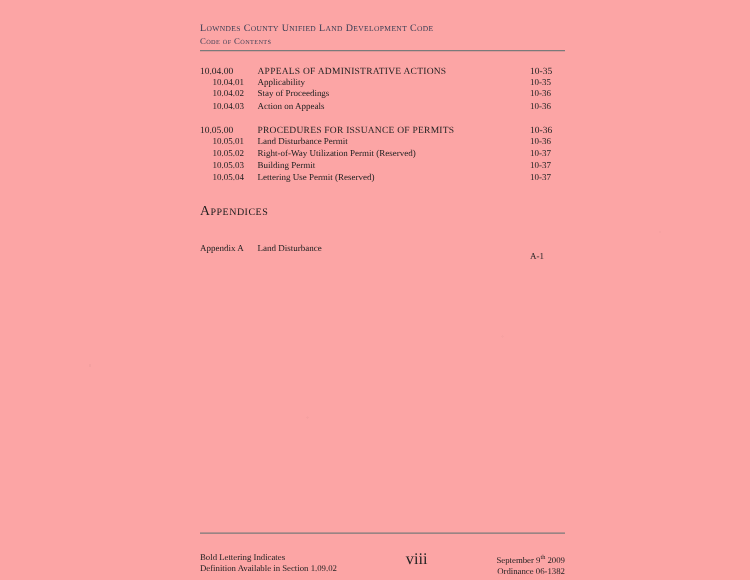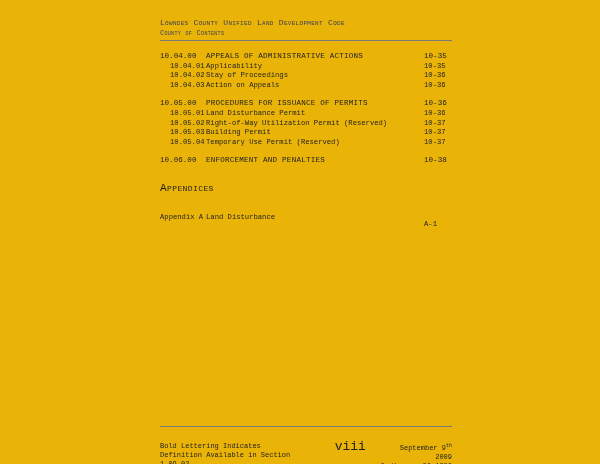--- a/index.html
+++ b/index.html
@@ -11,23 +11,22 @@
     height: 464px;
     background: #ffffff;
     font-family: "Liberation Serif", serif;
     color: #2a2a2a;
     overflow: hidden;
   }
   .page {
     position: relative;
     width: 600px;
     height: 464px;
-    background: #eab308;
+    background: #fca5a5;
     box-sizing: border-box;
-    font-family: Liberation Mono, monospace;
   }
   
   .page::before {
     content: "";
     position: absolute;
     inset: 0;
     background:
       radial-gradient(circle at 12% 63%, rgba(0,0,0,0.03) 0 1px, transparent 1px),
       radial-gradient(circle at 41% 72%, rgba(0,0,0,0.025) 0 1px, transparent 1px),
       radial-gradient(circle at 67% 58%, rgba(0,0,0,0.02) 0 1px, transparent 1px),
@@ -163,21 +162,21 @@
     vertical-align: super;
   }
 </style>
 </head>
 <body>
 
 <div class="page">
 
   <div class="header">
     <div class="header-title">Lowndes County Unified Land Development Code</div>
-    <div class="header-sub">County of Contents</div>
+    <div class="header-sub">Code of Contents</div>
     <div class="header-rule"></div>
   </div>
 
   <div class="content">
 
     <div class="toc-group">
       <div class="toc-row major">
         <span class="col-num">10.04.00</span>
         <span class="col-title caps">APPEALS OF ADMINISTRATIVE ACTIONS</span>
         <span class="col-page">10-35</span>
@@ -215,32 +214,25 @@
         <span class="col-title">Right-of-Way Utilization Permit (Reserved)</span>
         <span class="col-page">10-37</span>
       </div>
       <div class="toc-row">
         <span class="col-num sub">10.05.03</span>
         <span class="col-title">Building Permit</span>
         <span class="col-page">10-37</span>
       </div>
       <div class="toc-row">
         <span class="col-num sub">10.05.04</span>
-        <span class="col-title">Temporary Use Permit (Reserved)</span>
+        <span class="col-title">Lettering Use Permit (Reserved)</span>
         <span class="col-page">10-37</span>
       </div>
     </div>
 
-    <div class="toc-group">
-      <div class="toc-row major">
-        <span class="col-num">10.06.00</span>
-        <span class="col-title caps">ENFORCEMENT AND PENALTIES</span>
-        <span class="col-page">10-38</span>
-      </div>
-    </div>
 
     <div class="appendices-heading">Appendices</div>
 
     <div class="appendix-row">
       <span class="appendix-label">Appendix A</span>
       <span class="appendix-title">Land Disturbance</span>
       <span class="appendix-page">A-1</span>
     </div>
 
   </div>

